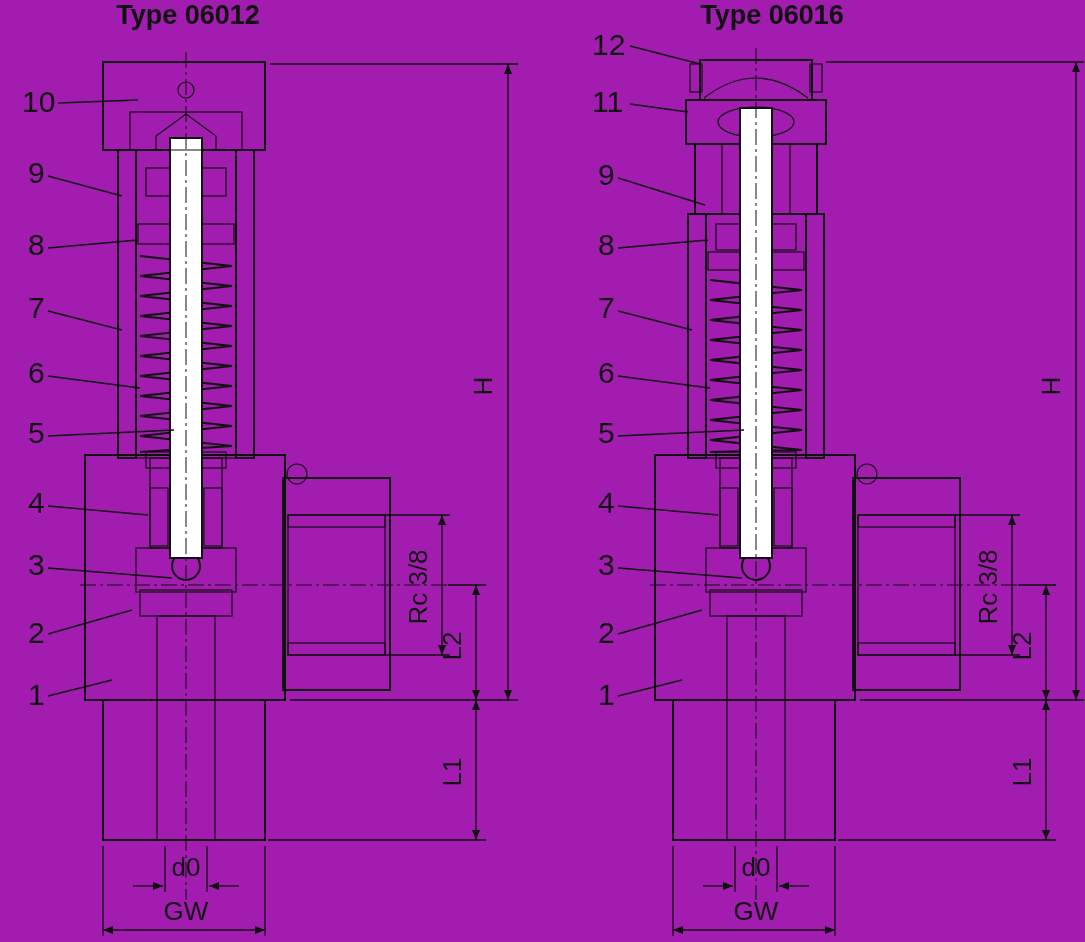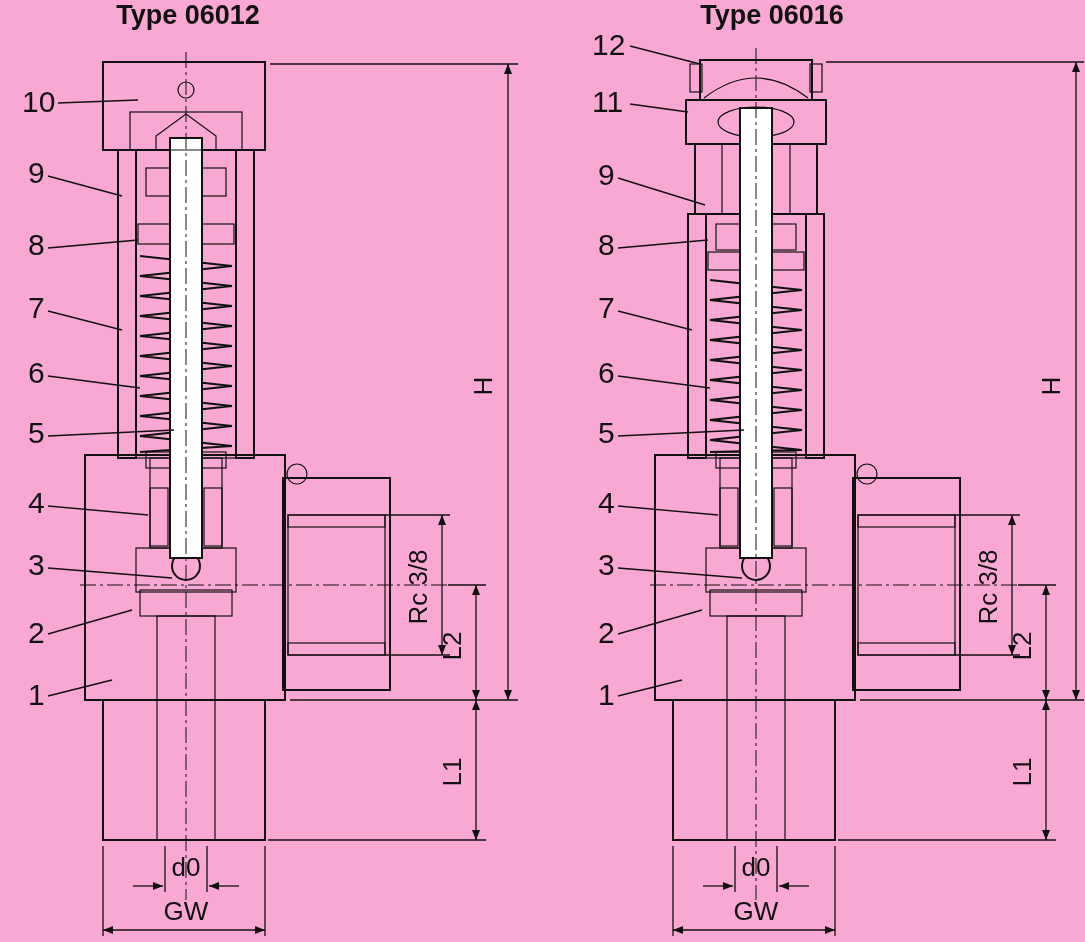--- a/index.html
+++ b/index.html
@@ -1,20 +1,20 @@
 <!DOCTYPE html>
 <html><head>
 <meta charset="utf-8">
 <style>
   html, body { margin: 0; padding: 0; background: #ffffff; }
   .stage {
     position: relative;
     width: 1085px;
     height: 942px;
-    background: #f9a8d4;
+    background: #a21caf;
     font-family: "Liberation Sans", sans-serif;
     overflow: hidden;
   }
   svg { display: block; }
   text { fill: #111; }
   .title   { font: bold 27px "Liberation Sans", sans-serif; }
   .callout { font: 30px "Liberation Sans", sans-serif; }
   .dim     { font: 26px "Liberation Sans", sans-serif; }
   .outline   { fill: none; stroke: #111; stroke-width: 2; }
   .thin      { stroke: #111; stroke-width: 1.2; fill: none; }

